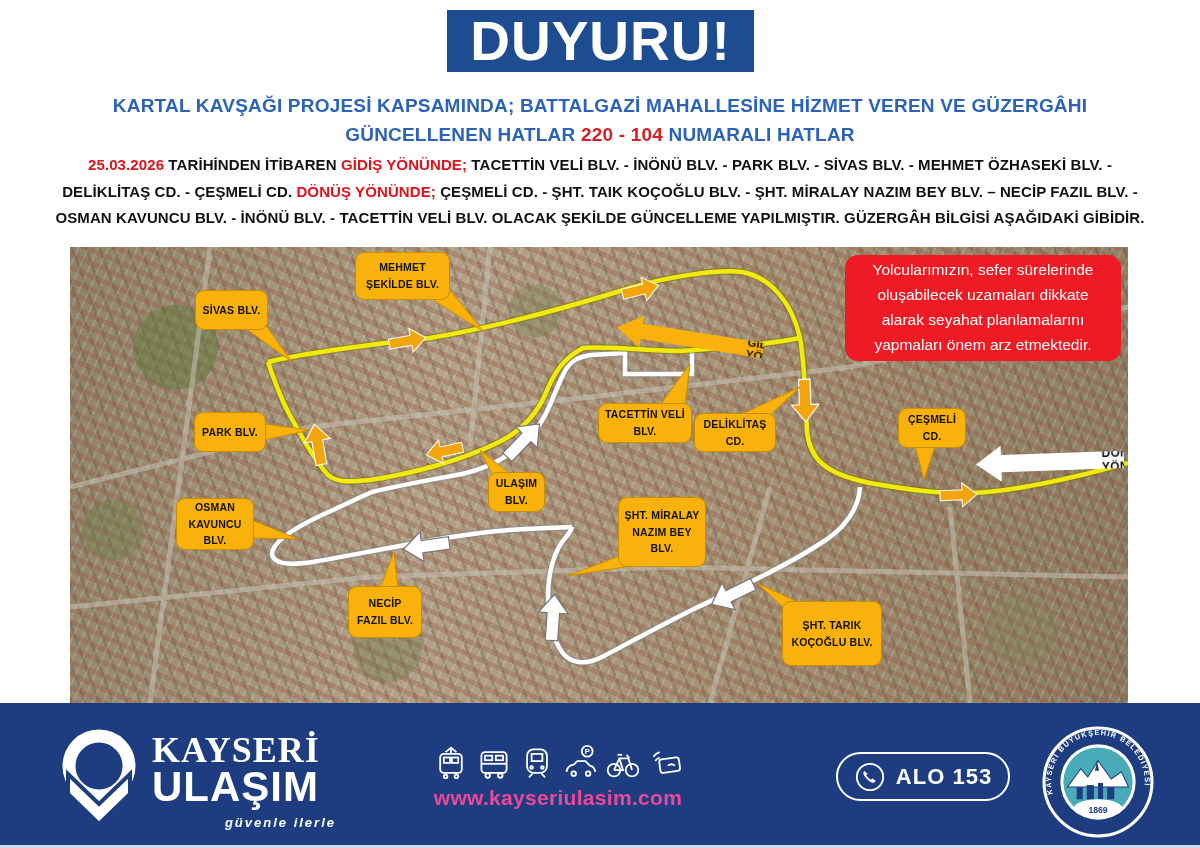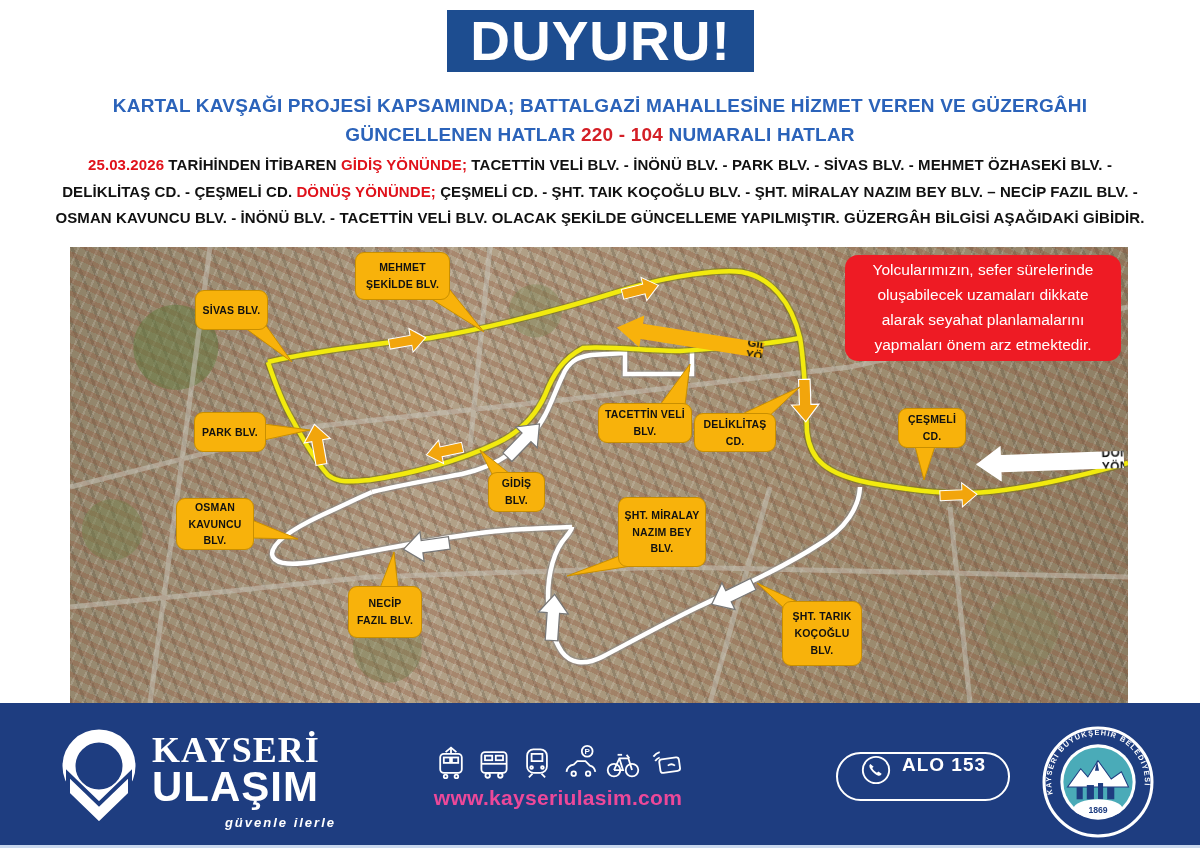--- a/index.html
+++ b/index.html
@@ -52,22 +52,22 @@
   .brand{position:absolute;left:152px;top:733px;color:#fff;font-weight:800;line-height:.95;}
   .brand .l1{font-size:36px;letter-spacing:1px;font-family:Liberation Serif, serif;}
   .brand .l2{font-size:42px;letter-spacing:1px;}
   .tagline{position:absolute;left:176px;top:815px;width:160px;text-align:right;color:#fff;
     font-style:italic;font-size:13px;letter-spacing:2px;font-weight:600;}
   .pin{position:absolute;left:52px;top:722px;}
   .center-block{position:absolute;left:424px;top:742px;width:268px;text-align:center;}
   .icon-row{display:flex;justify-content:center;gap:7px;}
   .site{color:#ec4899;font-size:21px;font-weight:800;margin-top:4px;letter-spacing:.3px;}
   .alo{position:absolute;left:836px;top:752px;width:170px;height:45px;border:2.5px solid #fff;
-    border-radius:26px;display:flex;justify-content:center;gap:10px;
-    color:#fff;font-size:19px;font-weight:800;letter-spacing:1px;}
+    border-radius:26px;display:flex;align-items:center;justify-content:center;gap:10px;
+    color:#fff;font-size:22px;font-weight:800;letter-spacing:1px;}
   .seal{position:absolute;left:1042px;top:726px;}
 </style>
 </head>
 <body>
 
 <div class="duyuru-box">DUYURU!</div>
 
 <div class="heading">
   <span>KARTAL KAVŞAĞI PROJESİ KAPSAMINDA; BATTALGAZİ MAHALLESİNE HİZMET VEREN VE GÜZERGÂHI GÜNCELLENEN HATLAR </span><span class="hl">220 - 104</span><span> NUMARALI HATLAR</span>
 </div>
@@ -142,25 +142,25 @@
       <polygon points="716,363 730,356 687,336"></polygon>
     </g>
   </svg>
 
   <div class="map-label" style="left:285px;top:5px;width:95px;height:48px;">MEHMET ŞEKİLDE BLV.</div>
   <div class="map-label" style="left:125px;top:43px;width:73px;height:40px;">SİVAS BLV.</div>
   <div class="map-label" style="left:528px;top:156px;width:94px;height:40px;">TACETTİN VELİ BLV.</div>
   <div class="map-label" style="left:624px;top:166px;width:82px;height:39px;">DELİKLİTAŞ CD.</div>
   <div class="map-label" style="left:828px;top:161px;width:68px;height:40px;">ÇEŞMELİ CD.</div>
   <div class="map-label" style="left:124px;top:165px;width:72px;height:40px;">PARK BLV.</div>
-  <div class="map-label" style="left:418px;top:225px;width:57px;height:40px;">GİDİŞ BLV.</div>
+  <div class="map-label" style="left:418px;top:225px;width:57px;height:40px;">ULAŞIM BLV.</div>
   <div class="map-label" style="left:106px;top:251px;width:78px;height:52px;">OSMAN KAVUNCU BLV.</div>
   <div class="map-label" style="left:278px;top:339px;width:74px;height:52px;">NECİP FAZIL BLV.</div>
   <div class="map-label" style="left:548px;top:250px;width:88px;height:70px;">ŞHT. MİRALAY NAZIM BEY BLV.</div>
-  <div class="map-label" style="left:712px;top:354px;width:80px;height:65px;">ŞHT. TARIK KOÇOĞLU BLV.</div>
+  <div class="map-label" style="left:712px;top:354px;width:100px;height:65px;">ŞHT. TARIK KOÇOĞLU BLV.</div>
 
   <div class="dir-label dir-gidis" style="left:546px;top:76px;width:98px;height:32px;">GİDİŞ YÖNÜ</div>
   <div class="dir-label dir-donus" style="left:906px;top:197px;width:118px;height:36px;">DÖNÜŞ YÖNÜ</div>
 
   <div class="notice">Yolcularımızın, sefer sürelerinde oluşabilecek uzamaları dikkate alarak seyahat planlamalarını yapmaları önem arz etmektedir.</div>
 </div>
 
 <div class="footer">
   <div class="strip"></div>
 </div>

